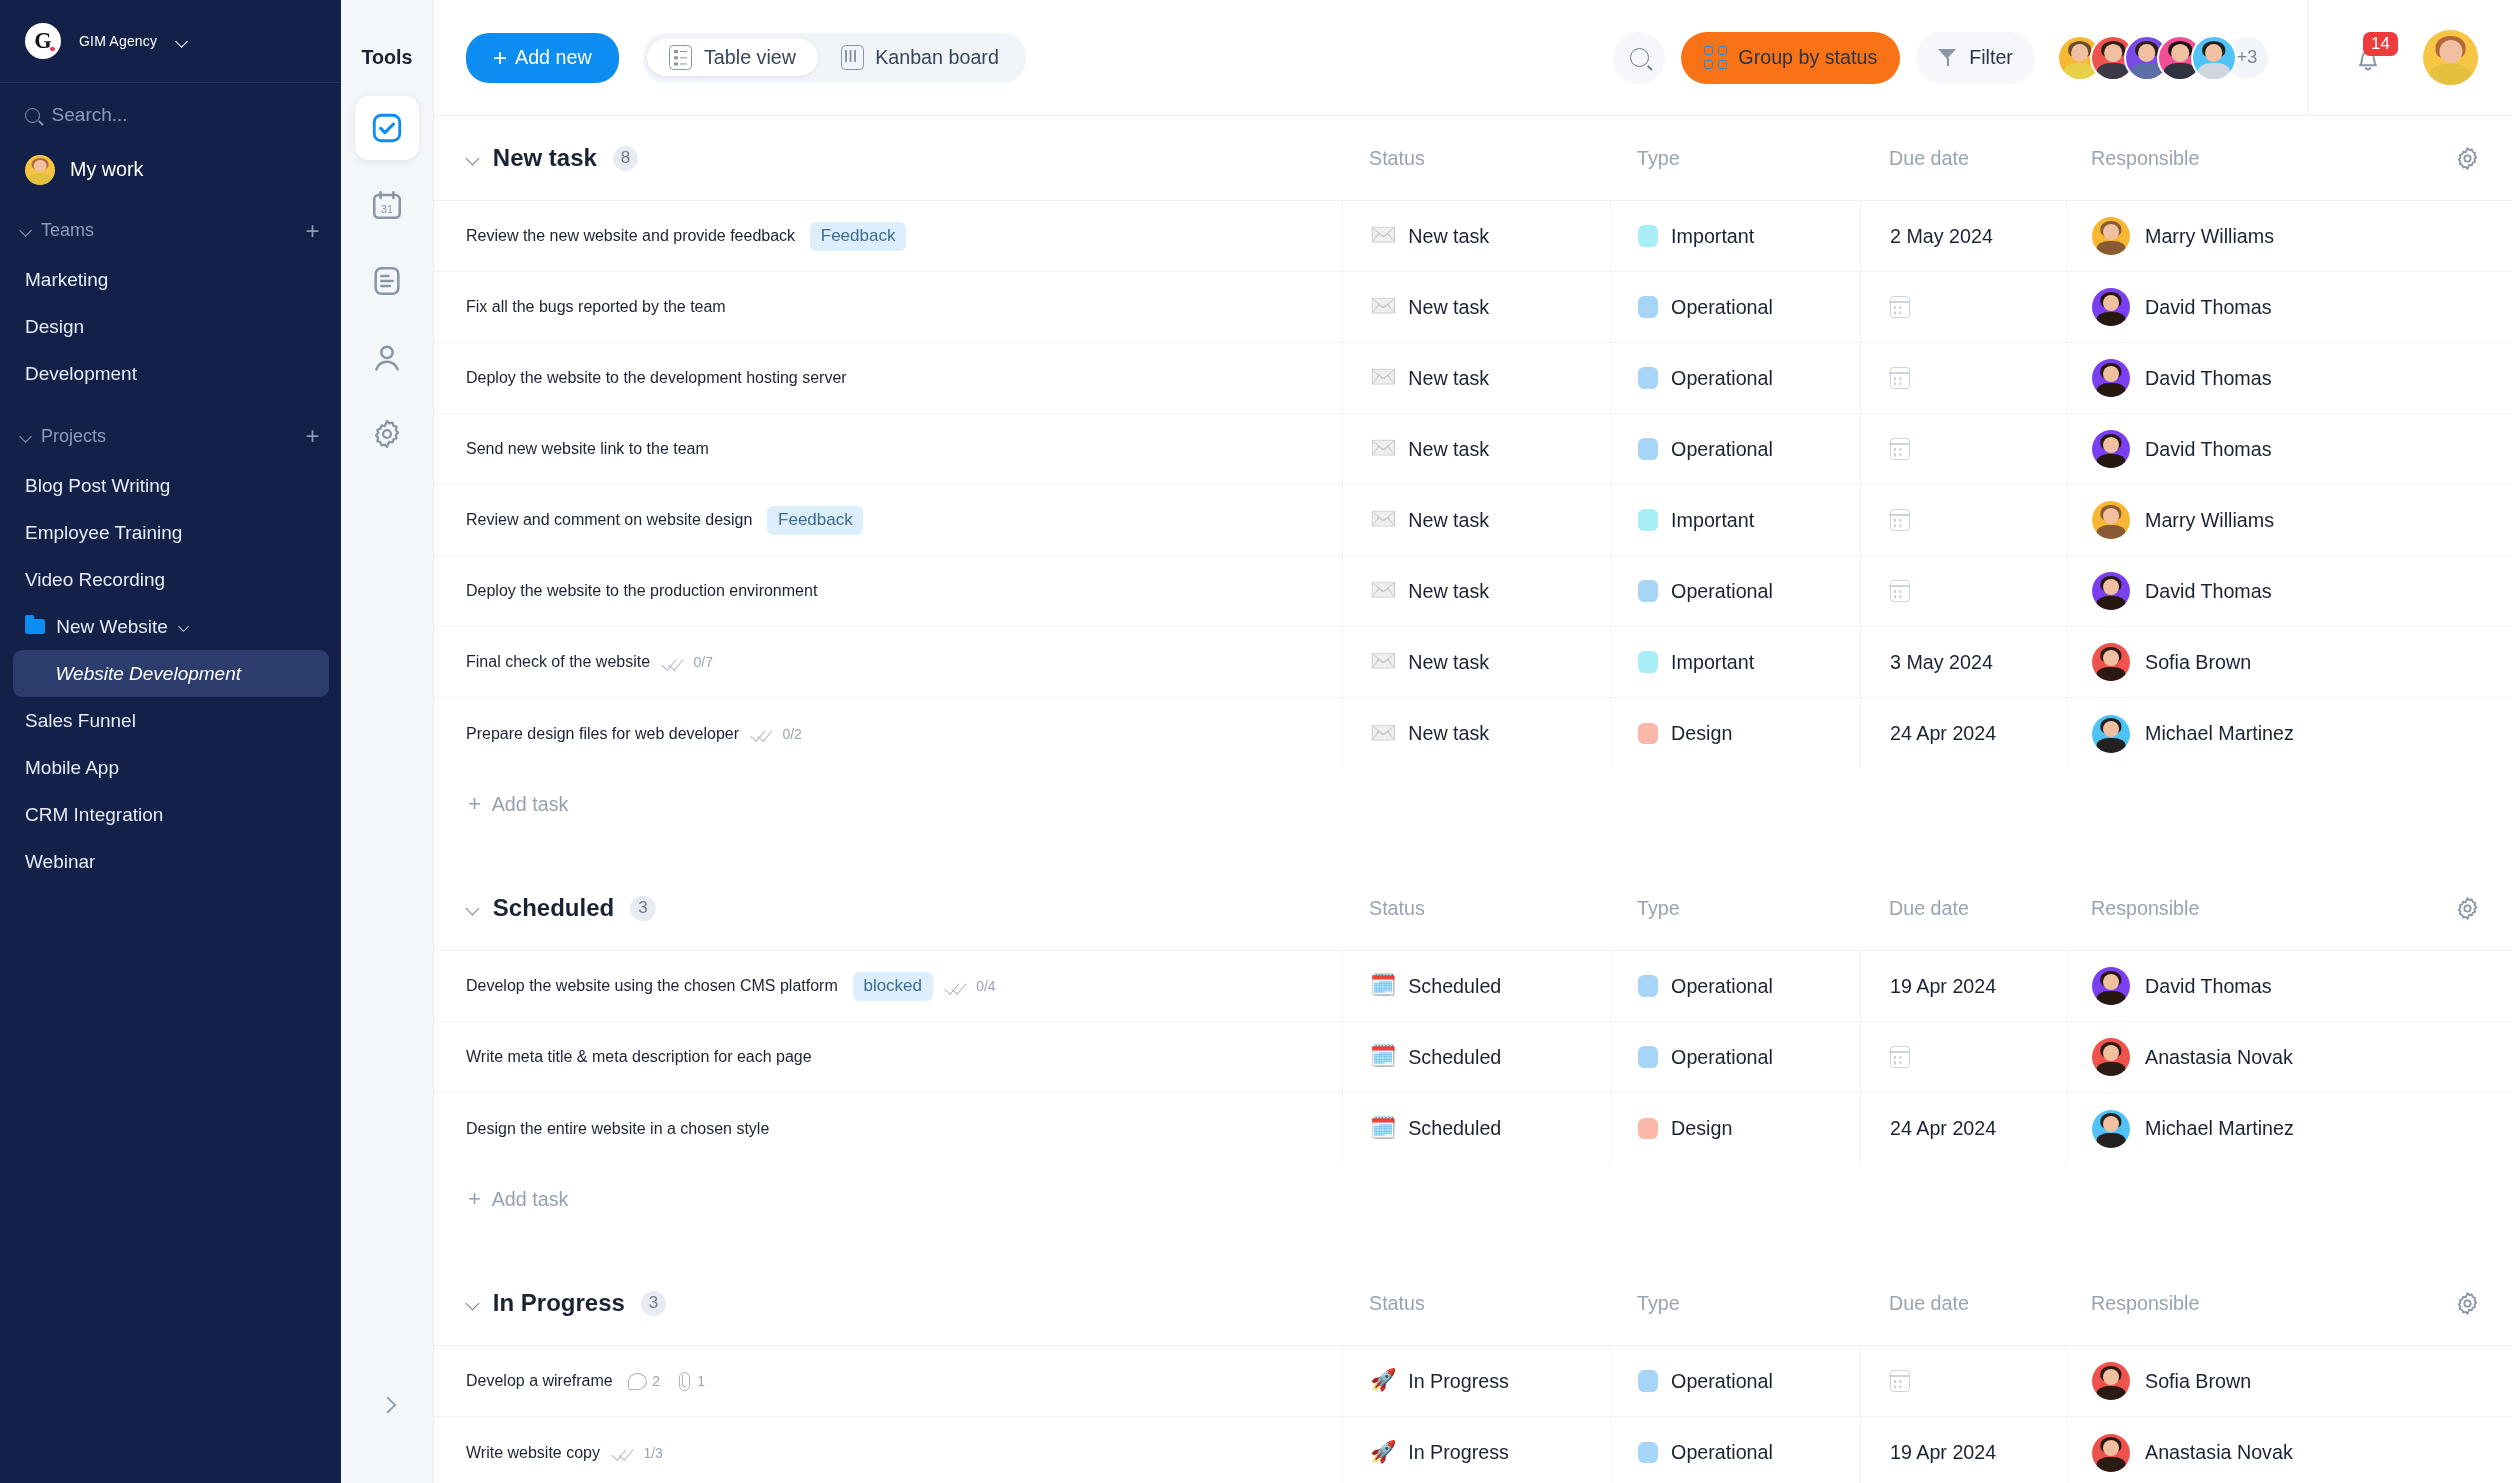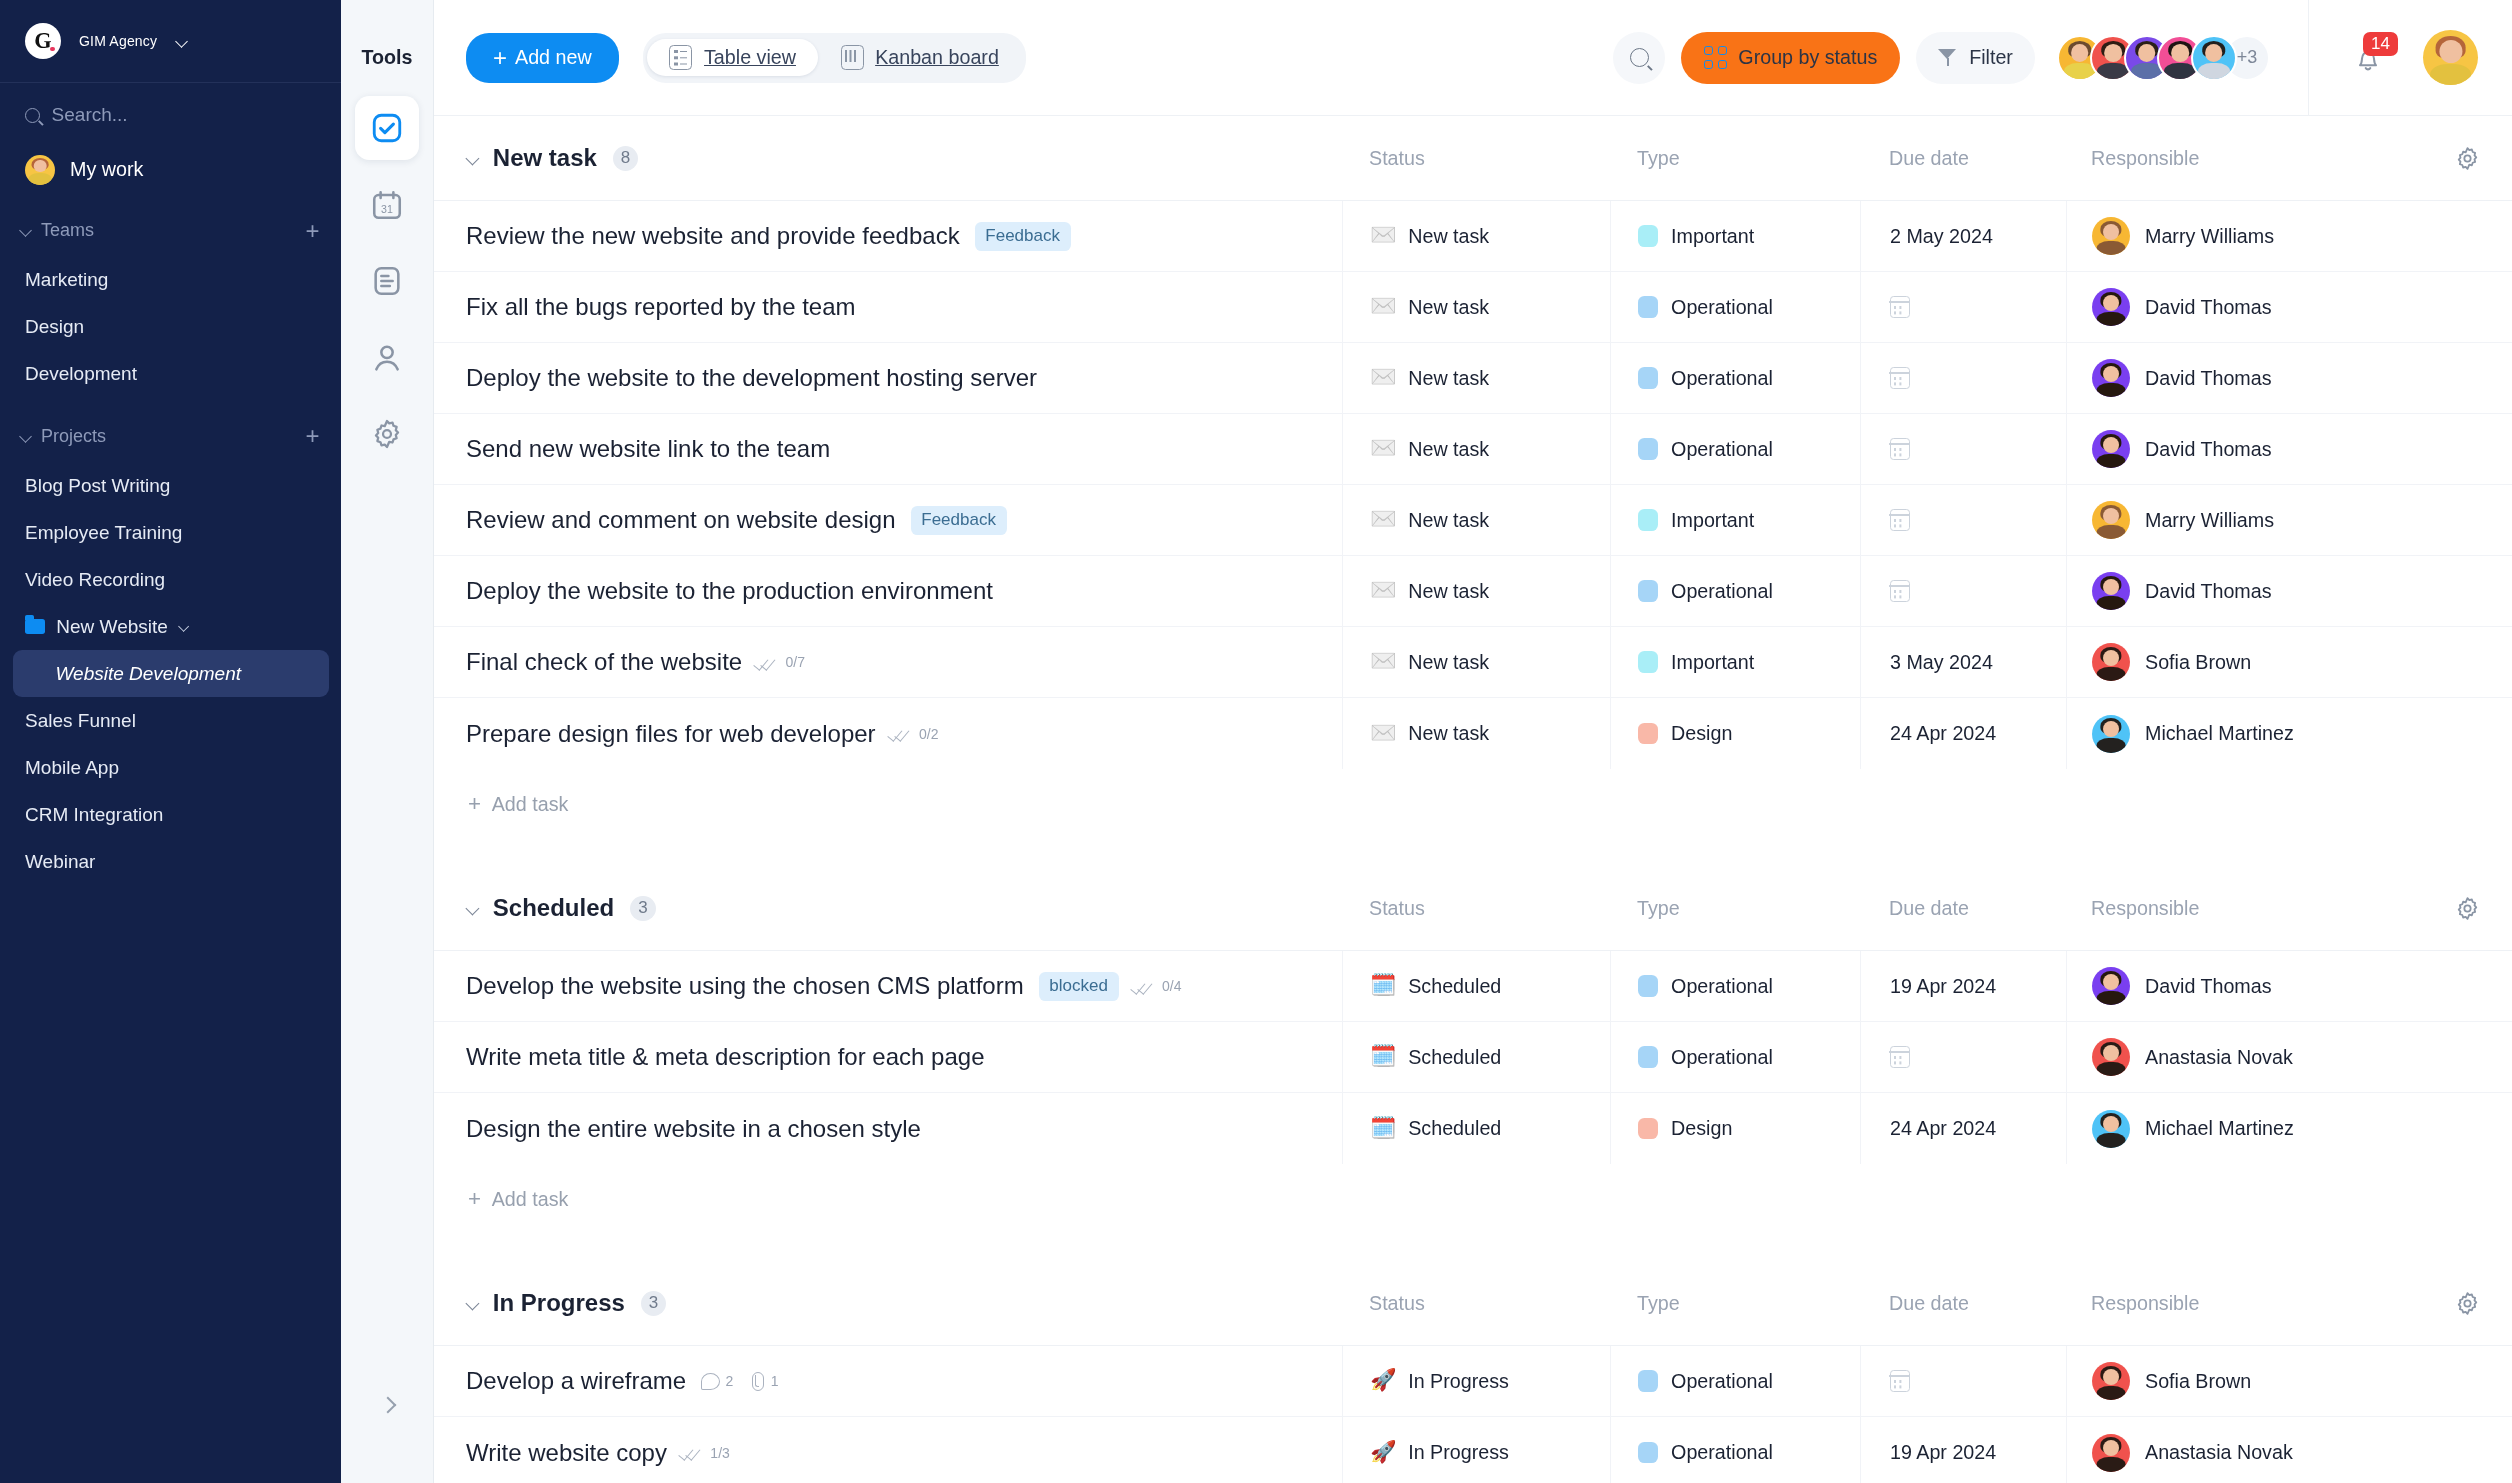--- a/index.html
+++ b/index.html
@@ -133,21 +133,21 @@
     background: #0d8cf2; color: #fff; border-radius: 23px; height: 50px;
     display: flex; align-items: center; gap: 8px; padding: 0 27px; font-size: 19.7px;
   }
   .btn-add .p { font-size: 24px; font-weight: 300; line-height: 1; }
   .seg {
     margin-left: 24px; background: #f1f4f8; border-radius: 23px; height: 50px;
     display: flex; align-items: center; padding: 4.5px;
   }
   .seg-item {
     height: 37px; border-radius: 20.6px; display: flex; align-items: center; gap: 11.6px;
-    padding: 0 22.3px; font-size: 19.7px; color: #38445c; text-decoration: underline;
+    padding: 0 22.3px; font-size: 19.7px; color: #38445c;
   }
   .seg-item.on { background: #fff; box-shadow: 0 0.9px 3.6px rgba(20,40,80,.1); }
   .ic-table { width: 23px; height: 25px; border: 1.8px solid #8a95a5; border-radius: 4.5px; position: relative; flex:0 0 auto;}
   .ic-table::before{content:"";position:absolute;left:3.6px;top:3.6px;width:3.6px;height:3.6px;background:#8a95a5;
     box-shadow:0 6.3px 0 #8a95a5, 0 12.5px 0 #8a95a5;}
   .ic-table::after{content:"";position:absolute;left:9.8px;top:4.5px;width:7.1px;height:1.8px;background:#8a95a5;
     box-shadow:0 6.3px 0 #8a95a5, 0 12.5px 0 #8a95a5;}
   .ic-kanban { width: 23px; height: 25px; border: 1.8px solid #8a95a5; border-radius: 4.5px; position: relative; flex:0 0 auto;}
   .ic-kanban::before{content:"";position:absolute;left:3.6px;top:3.6px;width:1.8px;height:12.5px;background:#8a95a5;
     box-shadow:4.5px 0 0 #8a95a5, 9px 0 0 #8a95a5;}
@@ -203,21 +203,21 @@
   .colhead .ch { font-size: 19.7px; color: #9aa3b2; }
   .gearbox { width: 89px; display: flex; align-items: center; justify-content: center; color: #8a95a5;}
 
   .rows { border-top: 0.9px solid #eef1f5; }
   .row {
     display: flex; align-items: center; height: 71px;
     border-bottom: 0.9px solid #f1f3f7;
   }
   .row:last-child { border-bottom: none; }
   .c-task { padding-left: 32px; display: flex; align-items: center; gap: 15px; min-width: 0; }
-  .task-name { font-size: 24px; color: #1b2233; white-space: nowrap; }
+  .task-name { font-size: 16px; color: #1b2233; white-space: nowrap; }
   .tag {
     background: #ddeefc; color: #3b6d92; border-radius: 6.3px; padding: 4.5px 10.7px; font-size: 17px;
   }
   .meta { display: flex; align-items: center; gap: 5.4px; color: #9aa3b2; font-size: 14px; }
   .ic-dcheck { width: 23px; height: 14.3px; position: relative; flex: 0 0 auto;}
   .ic-dcheck::before,.ic-dcheck::after{
     content:""; position:absolute; top:0.9px; width: 7.1px; height: 12.5px;
     border-right: 1.8px solid #aab2bf; border-bottom: 1.8px solid #aab2bf; transform: rotate(40deg);
   }
   .ic-dcheck::before{left:0}.ic-dcheck::after{left:7.1px}

